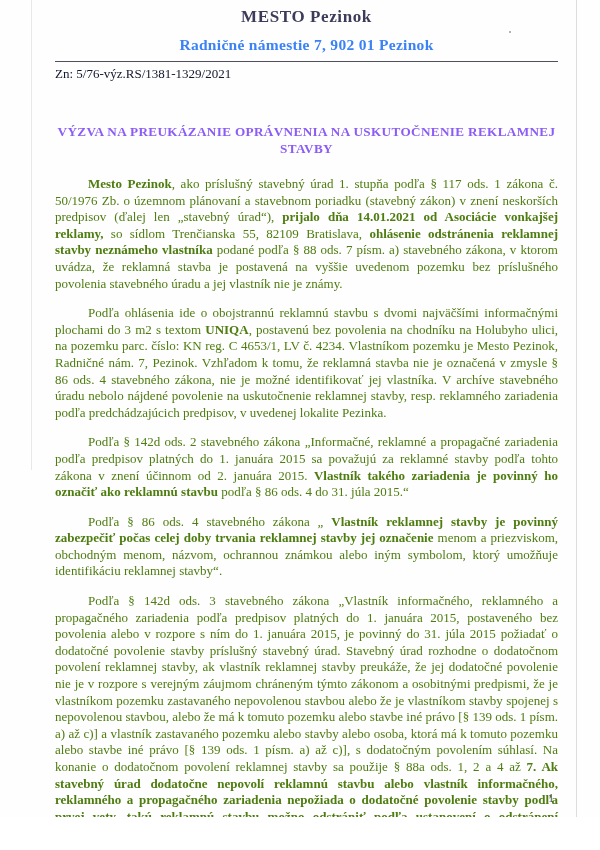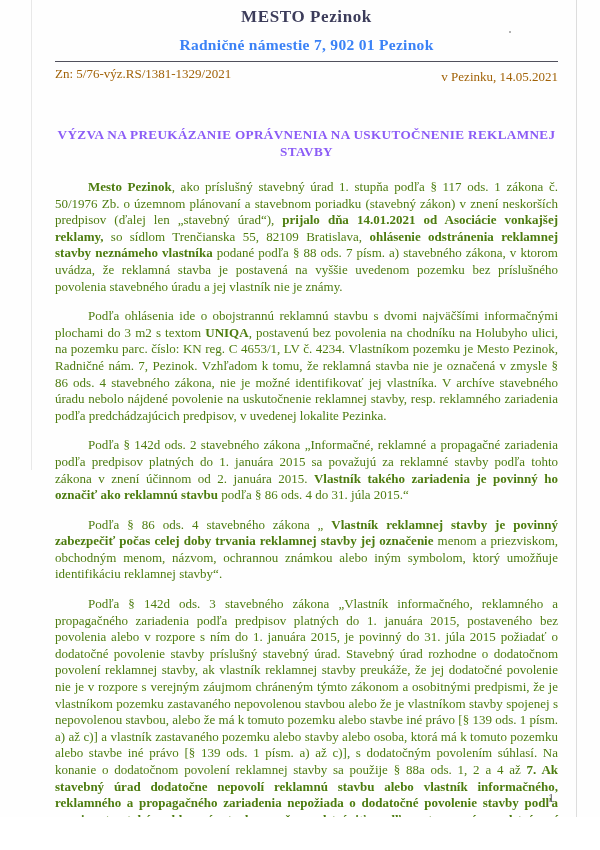--- a/index.html
+++ b/index.html
@@ -49,21 +49,21 @@
     font-size:13px;
     margin-top:1px;
     color:#38384a;
   }
   .ref-row {
     display:flex;
     justify-content:space-between;
     align-items:flex-start;
     font-size:13px;
     margin-top:4px;
-    color:#a16207;
+    color:#0f172a;
   }
   .ref-row .place-date { padding-top:3px; }
 
   .doc-title {
     margin:42px 0 0 0;
     text-align:center;
     font-weight:bold;
     font-size:13.2px;
     line-height:16.5px;
     letter-spacing:0.35px;
@@ -98,21 +98,20 @@
   <div class="speck"></div>
 
   <div class="content">
 
     <header>
       <div class="org-name">MESTO Pezinok</div>
       <div class="org-address">Radničné námestie 7,  902 01 Pezinok</div>
       <hr class="header-rule">
       <div class="ref-row">
         <span class="ref-no">Zn: 5/76-výz.RS/1381-1329/2021</span>
-        <span class="place-date">v Pezinku, 14.05.2021</span>
       </div>
     </header>
 
     <h1 class="doc-title">VÝZVA NA PREUKÁZANIE OPRÁVNENIA NA USKUTOČNENIE REKLAMNEJ STAVBY</h1>
 
     <main class="body-text">
         <p><span class="b">Mesto Pezinok</span><span>, ako príslušný stavebný úrad 1. stupňa podľa § 117 ods. 1 zákona č. 50/1976 Zb. o územnom plánovaní a stavebnom poriadku (stavebný zákon) v znení neskorších predpisov (ďalej len „stavebný úrad“), </span><span class="b">prijalo dňa 14.01.2021 od Asociácie vonkajšej reklamy,</span><span> so sídlom Trenčianska 55, 82109 Bratislava, </span><span class="b">ohlásenie odstránenia reklamnej stavby neznámeho vlastníka</span><span> podané podľa § 88 ods. 7 písm. a) stavebného zákona, v ktorom uvádza, že reklamná stavba je postavená na vyššie uvedenom pozemku bez príslušného povolenia stavebného úradu a jej vlastník nie je známy.</span></p>
         <p><span>Podľa ohlásenia ide o obojstrannú reklamnú stavbu s dvomi najväčšími informačnými plochami do 3 m2  s textom </span><span class="b">UNIQA</span><span>, postavenú bez povolenia na chodníku na Holubyho ulici, na pozemku parc. číslo: KN reg. C 4653/1, LV č. 4234. Vlastníkom pozemku je Mesto Pezinok, Radničné nám. 7, Pezinok. Vzhľadom k tomu, že reklamná stavba nie je označená v zmysle § 86 ods. 4 stavebného zákona, nie je možné identifikovať jej vlastníka. V archíve stavebného úradu nebolo nájdené povolenie na uskutočnenie reklamnej stavby, resp. reklamného zariadenia podľa predchádzajúcich predpisov, v uvedenej lokalite Pezinka.</span></p>
         <p><span>Podľa § 142d ods. 2 stavebného zákona </span><span class="i">„Informačné, reklamné a propagačné zariadenia podľa predpisov platných do 1. januára 2015 sa považujú za reklamné stavby podľa tohto zákona v znení účinnom od 2. januára 2015. </span><span class="b i">Vlastník takého zariadenia je povinný ho označiť ako reklamnú stavbu</span><span class="i"> podľa § 86 ods. 4 do 31. júla 2015.“</span></p>
         <p><span>Podľa § 86 ods. 4 stavebného zákona </span><span class="i">„ </span><span class="b i">Vlastník reklamnej stavby je povinný zabezpečiť počas celej doby trvania reklamnej stavby jej označenie</span><span class="i"> menom a priezviskom, obchodným menom, názvom, ochrannou známkou alebo iným symbolom, ktorý umožňuje identifikáciu reklamnej stavby“.</span></p>

